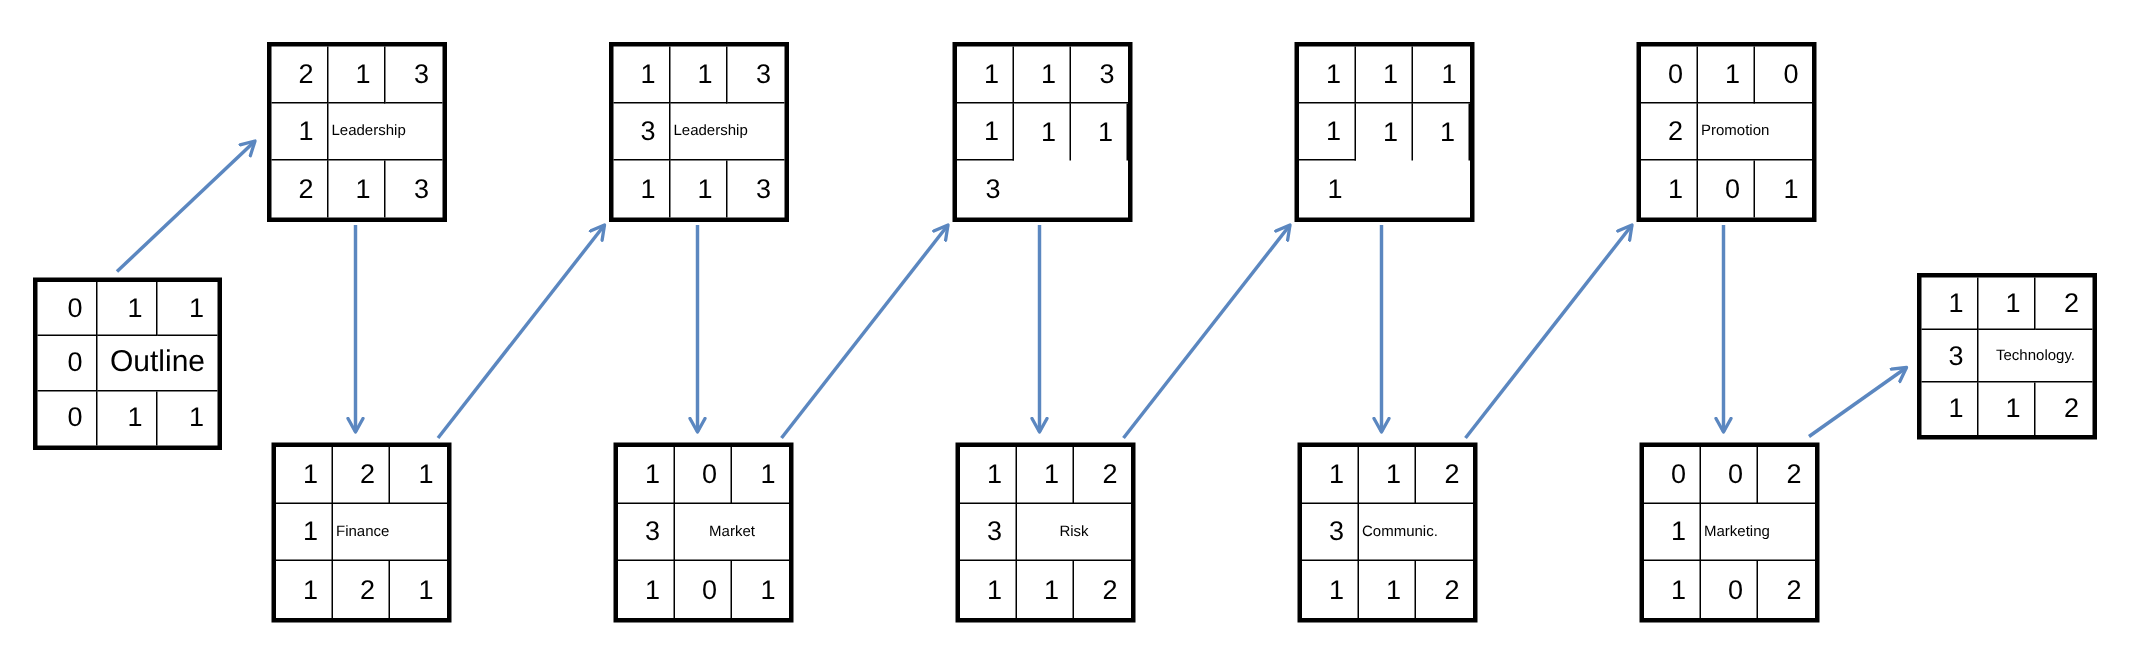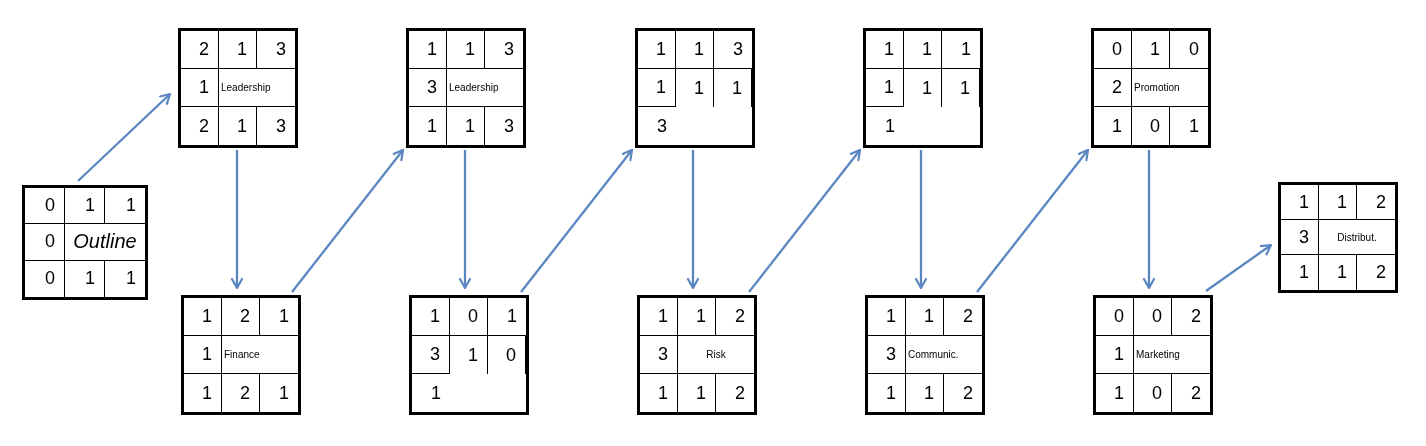--- a/index.html
+++ b/index.html
@@ -67,21 +67,21 @@
   .node-communic   { left: 865px;  top: 295px; }
   .node-promotion  { left: 1093px; top: 295px; }
   .node-distribut  { left: 1278px; top: 182px; height: 111px; }
   
   .node-leadership .cell.label,
   .node-technology .cell.label,
   .node-design .cell.label,
   .node-communic .cell.label,
   .node-marketing .cell.label,
   .node-promotion .cell.label { justify-content: flex-start; padding-left: 2px; }
-  .node-outline .cell.label { font-size: 20px; font-style: italic; }
+  .node-outline .cell.label { font-size: 20px; }
 </style>
 </head>
 <body>
 
 <div id="canvas">
 
   <svg id="arrows-layer" viewBox="0 0 1426 446" xmlns="http://www.w3.org/2000/svg">
     <defs>
       <marker id="arrowhead" markerWidth="16" markerHeight="16" refX="10" refY="6" orient="auto" markerUnits="userSpaceOnUse">
         <path d="M1,1 L10,6 L1,11" fill="none" stroke="#5b87c0" stroke-width="2.2" stroke-linecap="round" stroke-linejoin="round"></path>
@@ -169,20 +169,21 @@
         <div class="cell label b-b">Finance</div>
         <div class="cell num b-r">1</div>
         <div class="cell num b-r">2</div>
         <div class="cell num ">1</div>
       </div>
       <div class="node node-market">
         <div class="cell num b-r b-b">1</div>
         <div class="cell num b-r b-b">0</div>
         <div class="cell num b-b">1</div>
         <div class="cell num b-r b-b">3</div>
+        <div class="cell label b-b">Market</div>
         <div class="cell num b-r">1</div>
         <div class="cell num b-r">0</div>
         <div class="cell num ">1</div>
       </div>
       <div class="node node-risk">
         <div class="cell num b-r b-b">1</div>
         <div class="cell num b-r b-b">1</div>
         <div class="cell num b-b">2</div>
         <div class="cell num b-r b-b">3</div>
         <div class="cell label b-b">Risk</div>
@@ -208,19 +209,19 @@
         <div class="cell label b-b">Marketing</div>
         <div class="cell num b-r">1</div>
         <div class="cell num b-r">0</div>
         <div class="cell num ">2</div>
       </div>
       <div class="node node-distribut">
         <div class="cell num b-r b-b">1</div>
         <div class="cell num b-r b-b">1</div>
         <div class="cell num b-b">2</div>
         <div class="cell num b-r b-b">3</div>
-        <div class="cell label b-b">Distribut.</div>
+        <div class="cell label b-b">Technology.</div>
         <div class="cell num b-r">1</div>
         <div class="cell num b-r">1</div>
         <div class="cell num ">2</div>
       </div>
     </div>
 </div>
 
 </body></html>

